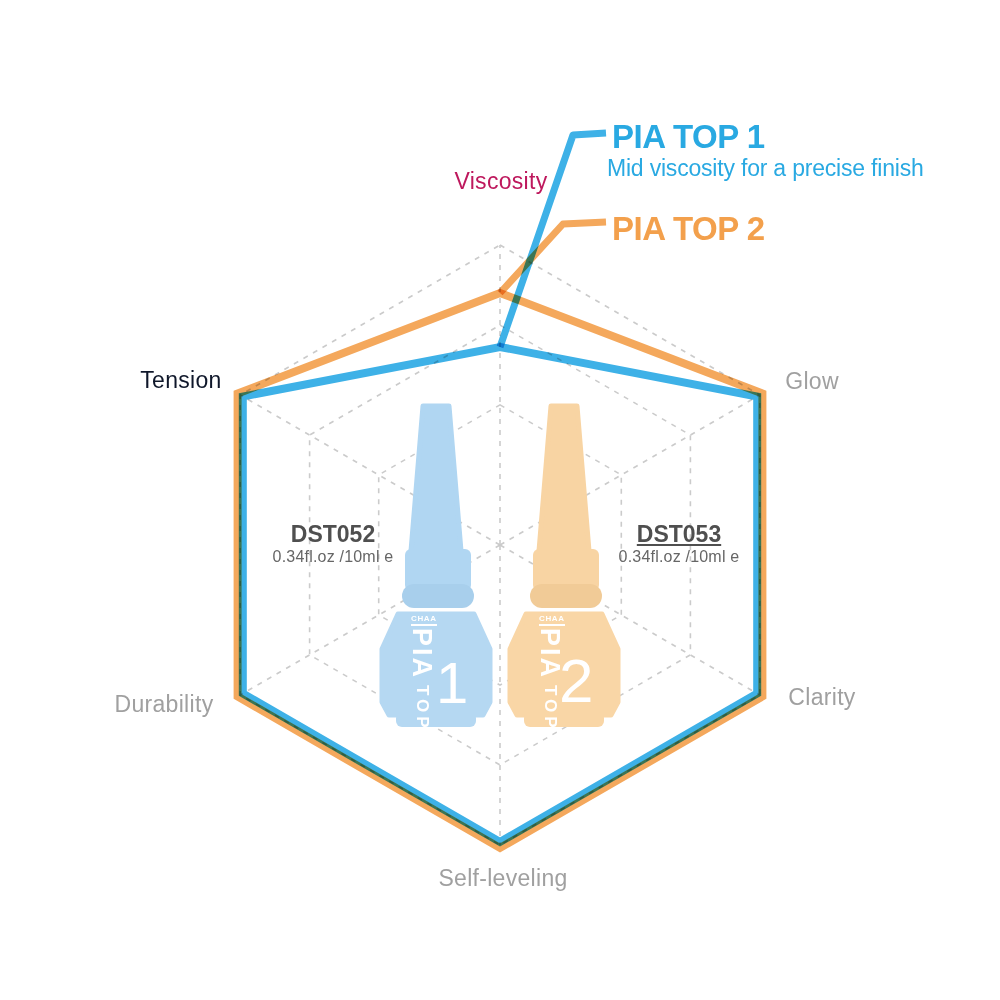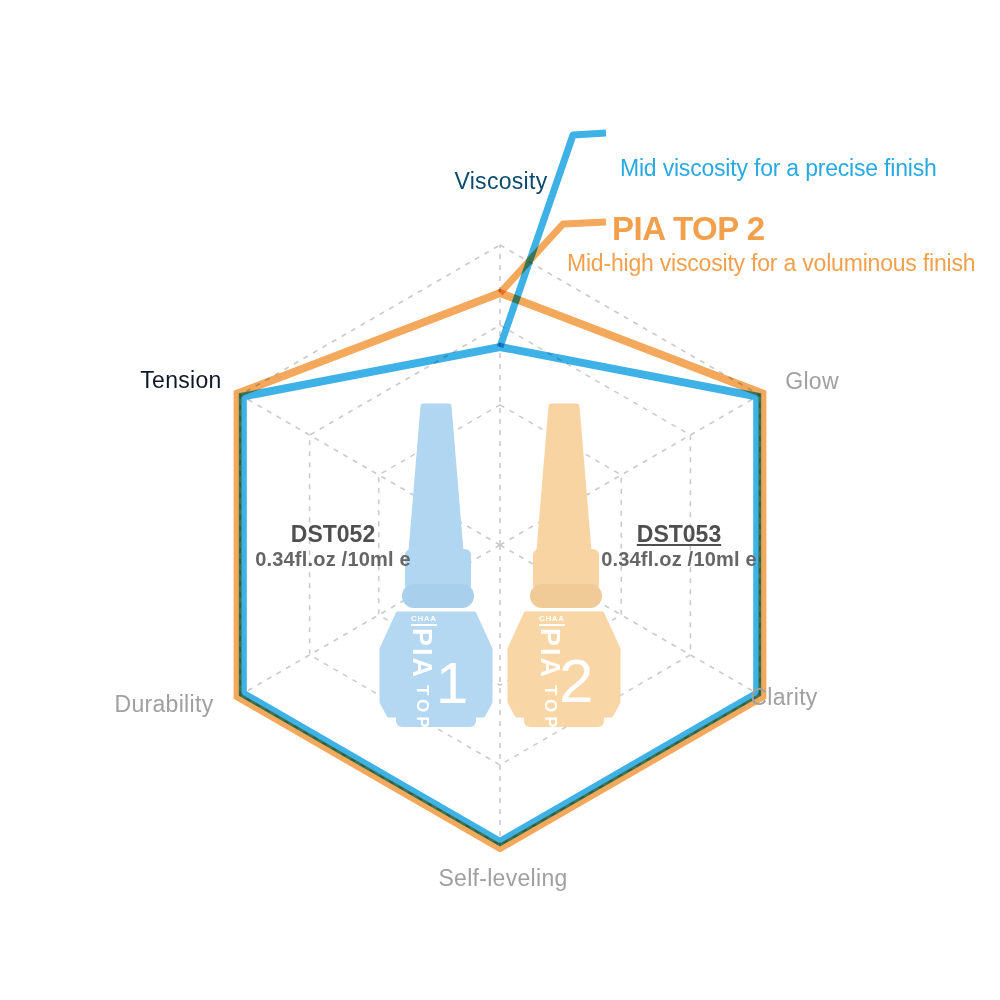--- a/index.html
+++ b/index.html
@@ -7,21 +7,21 @@
          font-family:"Liberation Sans",sans-serif;overflow:hidden;}
   .stage svg{position:absolute;left:0;top:0;}
   .axis-label{position:absolute;transform:translate(-50%,-50%);font-size:23px;
               color:#a0a0a0;letter-spacing:.3px;white-space:nowrap;line-height:1;}
   .legend-title{position:absolute;font-size:33px;font-weight:700;letter-spacing:-.5px;
                 line-height:1;white-space:nowrap;}
   .legend-desc{position:absolute;font-size:23px;font-weight:500;letter-spacing:-.2px;
                line-height:1;white-space:nowrap;}
   .code{position:absolute;transform:translateX(-50%);font-size:23px;font-weight:700;
         line-height:1;white-space:nowrap;}
-  .vol{position:absolute;transform:translateX(-50%);font-size:20px;font-weight:700;
+  .vol{position:absolute;transform:translateX(-50%);font-size:16px;font-weight:400;
        letter-spacing:.2px;line-height:1;white-space:nowrap;}
   .bottle-text{position:absolute;color:#ffffff;line-height:1;}
   .brand{font-size:8px;font-weight:700;letter-spacing:.6px;
          border-bottom:2px solid #ffffff;padding-bottom:1px;}
   .vertcol{writing-mode:vertical-rl;}
   .vertcol .pia{font-size:27px;font-weight:600;letter-spacing:2px;}
   .vertcol .top{font-size:17px;font-weight:600;letter-spacing:4px;margin-top:6px;}
   .num{font-weight:300;}
 </style>
 </head>
@@ -58,30 +58,30 @@
 
     <g id="bottle-2">
       <path d="M551,406 L577,406 L589,551 L539,551 Z" stroke-width="5" stroke-linejoin="round" fill="#f8d4a3" stroke="#f8d4a3"></path>
       <rect x="533" y="549" width="66" height="42" rx="6" fill="#f8d4a3"></rect>
       <rect x="530" y="584" width="72" height="24" rx="12" fill="#f1cb97"></rect>
       <path d="M526,614 L602,614 L618,649 L618,702 L611,715 L517,715 L510,702 L510,649 Z" stroke-width="5" stroke-linejoin="round" fill="#f9d6a6" stroke="#f9d6a6"></path>
       <rect x="524" y="712" width="80" height="15" rx="6" fill="#f9d6a6"></rect>
     </g>
   </svg>
 
-  <div class="axis-label" style="left: 501px; top: 181px; color: #0c4a6e;">Viscosity</div>
+  <div class="axis-label" style="left: 501px; top: 181px; color: #be185d;">Viscosity</div>
   <div class="axis-label" style="left: 812px; top: 381px; color: rgb(160, 160, 160);">Glow</div>
-  <div class="axis-label" style="left: 784px; top: 697px; color: rgb(160, 160, 160);">Clarity</div>
+  <div class="axis-label" style="left: 822px; top: 697px; color: rgb(160, 160, 160);">Clarity</div>
   <div class="axis-label" style="left: 503px; top: 878px; color: rgb(160, 160, 160);">Self-leveling</div>
   <div class="axis-label" style="left: 164px; top: 704px; color: rgb(160, 160, 160);">Durability</div>
   <div class="axis-label" style="left: 181px; top: 380px; color: #0f172a;">Tension</div>
 
-  <div class="legend-desc" style="left: 620px; top: 157px; color: rgb(41, 169, 226);">Mid viscosity for a precise finish</div>
+  <div class="legend-title" style="left: 612px; top: 120px; color: rgb(41, 169, 226);">PIA TOP 1</div>
+  <div class="legend-desc" style="left: 607px; top: 157px; color: rgb(41, 169, 226);">Mid viscosity for a precise finish</div>
   <div class="legend-title" style="left: 612px; top: 212px; color: rgb(243, 160, 76); text-align: right;">PIA TOP 2</div>
-  <div class="legend-desc" style="left: 567px; top: 252px; color: rgb(243, 160, 76);">Mid-high viscosity for a voluminous finish</div>
 
   <div class="code" style="left: 333px; top: 523px; color: rgb(79, 79, 79); text-align: center;">DST052</div>
   <div class="vol" style="left: 333px; top: 549px; color: rgb(102, 102, 102);">0.34fl.oz /10ml e</div>
   <div class="code" style="left: 679px; top: 523px; color: rgb(79, 79, 79); text-decoration: underline;">DST053</div>
   <div class="vol" style="left: 679px; top: 549px; color: rgb(102, 102, 102);">0.34fl.oz /10ml e</div>
 
   <div class="bottle-text brand" style="left:411px;top:615px">CHAA</div>
   <div class="bottle-text vertcol" style="left:408px;top:628px">
     <span class="pia">PIA</span><span class="top">TOP</span>
   </div>

